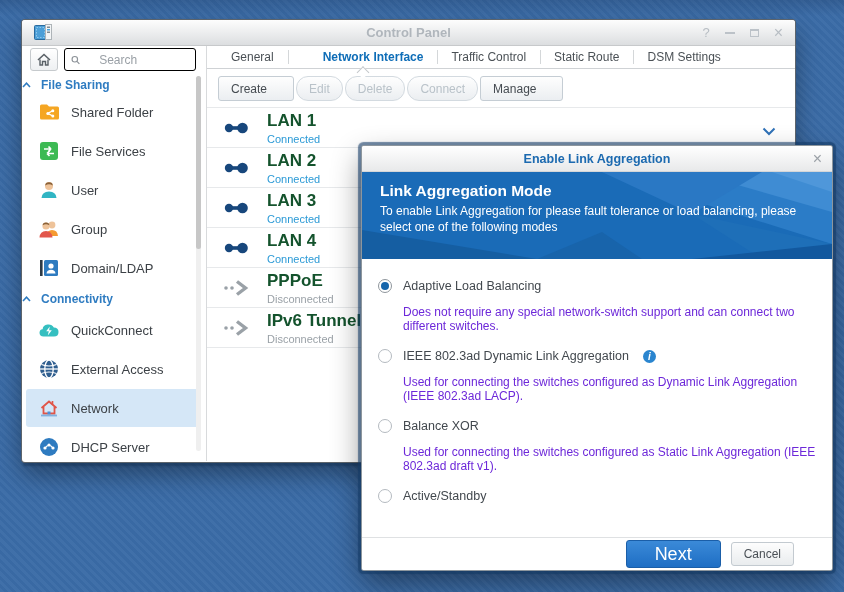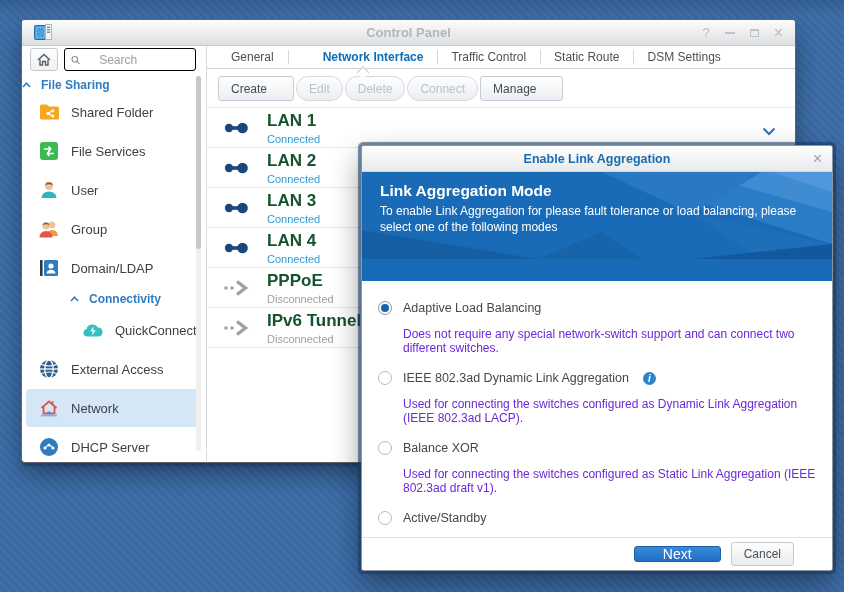--- a/index.html
+++ b/index.html
@@ -58,21 +58,21 @@
   .section-header {
     display:flex; align-items:center; gap:10px; margin:6px 0 0 0; height:16px;
     color:#2f7cc1; font-weight:bold; font-size:12px;
   }
   .nav-item {
     display:flex; align-items:center; gap:11px; height:38px; margin:0 7px 1px 4px;
     padding-left:12px; font-size:13px; color:#3c4146; border-radius:3px; cursor:default;
   }
   .nav-item.selected { background:#d5e7f7; }
   .nav-icon { width:22px; height:22px; flex:0 0 22px; display:flex; align-items:center; justify-content:center; }
-  .gap-top { margin-top:4px;margin-left:48px; }
+  .gap-top { margin-top:4px; }
   .sidebar-scrollbar {
     position:absolute; top:30px; bottom:10px; right:5px; width:5px;
     background:#efefef; border-radius:3px;
   }
   .sidebar-scrollbar .thumb { position:absolute; top:0; left:0; right:0; height:46%; background:#c7c7c7; border-radius:3px; }
 
   
   .content { flex:1; background:#fff; position:relative; }
   .tabs { display:flex; height:23px; padding-left:10px; border-bottom:1px solid #cfd2d5; }
   .tab { position:relative; padding:0 14px; font-size:12px; line-height:22px; color:#4a5055; cursor:default; }
@@ -106,43 +106,43 @@
     position:absolute; left:362px; top:146px; width:470px; height:424px; z-index:10;
     background:#fff; border-radius:2px;
     box-shadow:0 0 0 1px #8d969d, 0 0 1px 4px rgba(20,58,102,.6), 0 12px 30px rgba(0,0,0,.45);
   }
   .dialog-titlebar {
     height:26px; position:relative; border-radius:2px 2px 0 0;
     background:linear-gradient(#ffffff,#e8e9ea); border-bottom:1px solid #d4d6d8;
   }
   .dialog-title { text-align:center; line-height:26px; font-size:12.5px; font-weight:bold; color:#1c6ab0; }
   .dialog-close { position:absolute; right:10px; top:0; line-height:25px; font-size:16px; color:#9ba1a7; cursor:default; }
-  .dialog-banner { height:109px; position:relative; overflow:hidden; background:#1a6bb7; }
+  .dialog-banner { height:87px; position:relative; overflow:hidden; background:#1a6bb7; }
   .dialog-banner svg.facets { position:absolute; left:0; top:0; }
   .banner-heading { position:relative; margin:10px 0 0 18px; font-size:15.5px; font-weight:bold; color:#fff; }
   .banner-desc { position:relative; margin:4px 4px 0 18px; font-size:12px; line-height:15.5px; color:#fff; }
   .dialog-body { padding:16px 16px 0 16px; }
   .option-row { display:flex; align-items:center; gap:11px; height:22px; }
   .radio { width:14px; height:14px; border:1px solid #b4bac0; border-radius:50%; background:#fff; position:relative; flex:0 0 14px; }
   .radio.selected { border-color:#8f969c; }
   .radio.selected::after { content:''; position:absolute; left:2px; top:2px; width:8px; height:8px; border-radius:50%; background:#1565ab; }
   .option-label { font-size:12.5px; color:#42484e; }
   .info-icon {
     width:13px; height:13px; border-radius:50%; background:#2a85cf; color:#fff;
     font-size:10px; font-style:italic; font-weight:bold; text-align:center; line-height:13px; margin-left:3px;
   }
   .option-desc { margin:8px 0 12px 25px; font-size:12px; color:#6d28d9; }
   .dialog-footer {
     position:absolute; left:0; right:0; bottom:0; height:33px; background:#fff; border-radius:0 0 2px 2px;
     border-top:1px solid #dfe1e3; display:flex; align-items:center; justify-content:flex-end;
     gap:10px; padding-right:38px;
   }
   .btn-primary {
-    height:16px; min-width:62px; padding:0 28px; border:1px solid #1a5ea8; border-radius:3px;
-    background:linear-gradient(#3b8ad8,#1e6ec4); color:#fff; font-size:14px;
+    height:28px; min-width:62px; padding:0 28px; border:1px solid #1a5ea8; border-radius:3px;
+    background:linear-gradient(#3b8ad8,#1e6ec4); color:#fff; font-size:18px;
     display:flex; align-items:center; justify-content:center; cursor:default;
   }
   .btn-cancel {
     height:24px; padding:0 12px; border:1px solid #c3cad0; border-radius:3px;
     background:linear-gradient(#fdfdfd,#e9ecee); color:#4a5056; font-size:12px;
     display:flex; align-items:center; justify-content:center; cursor:default;
   }
 </style>
 </head>
 <body>

